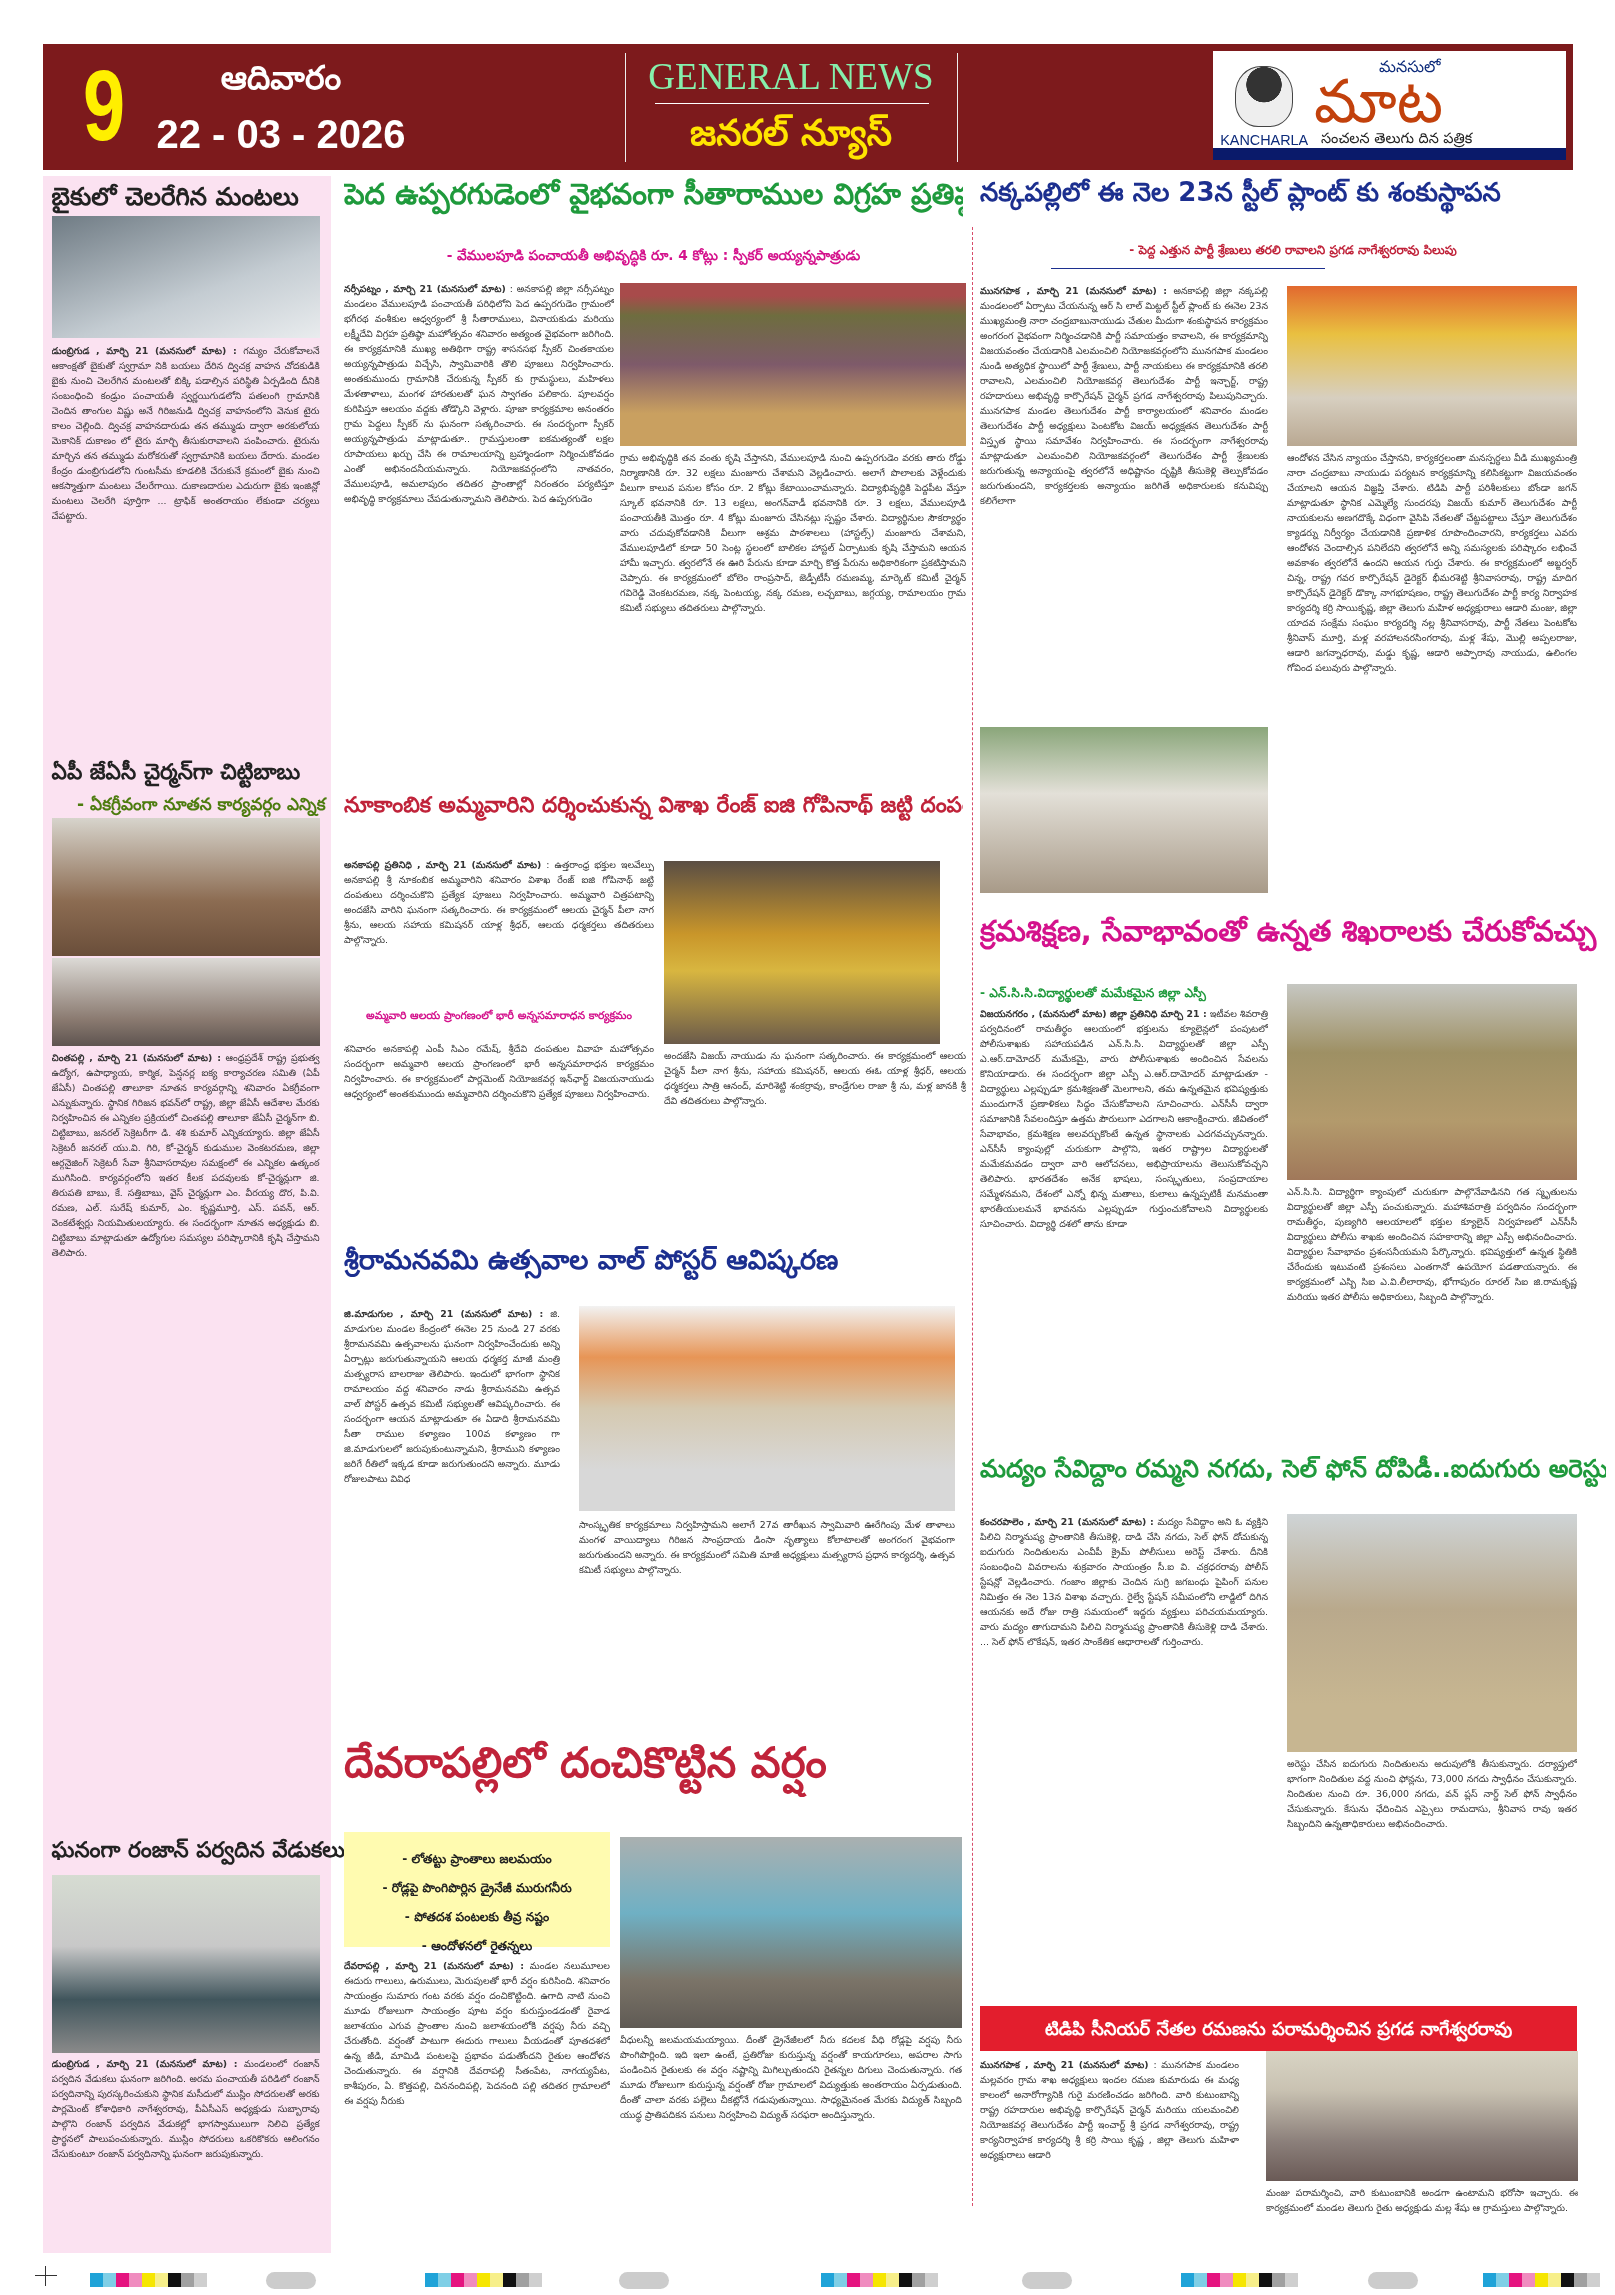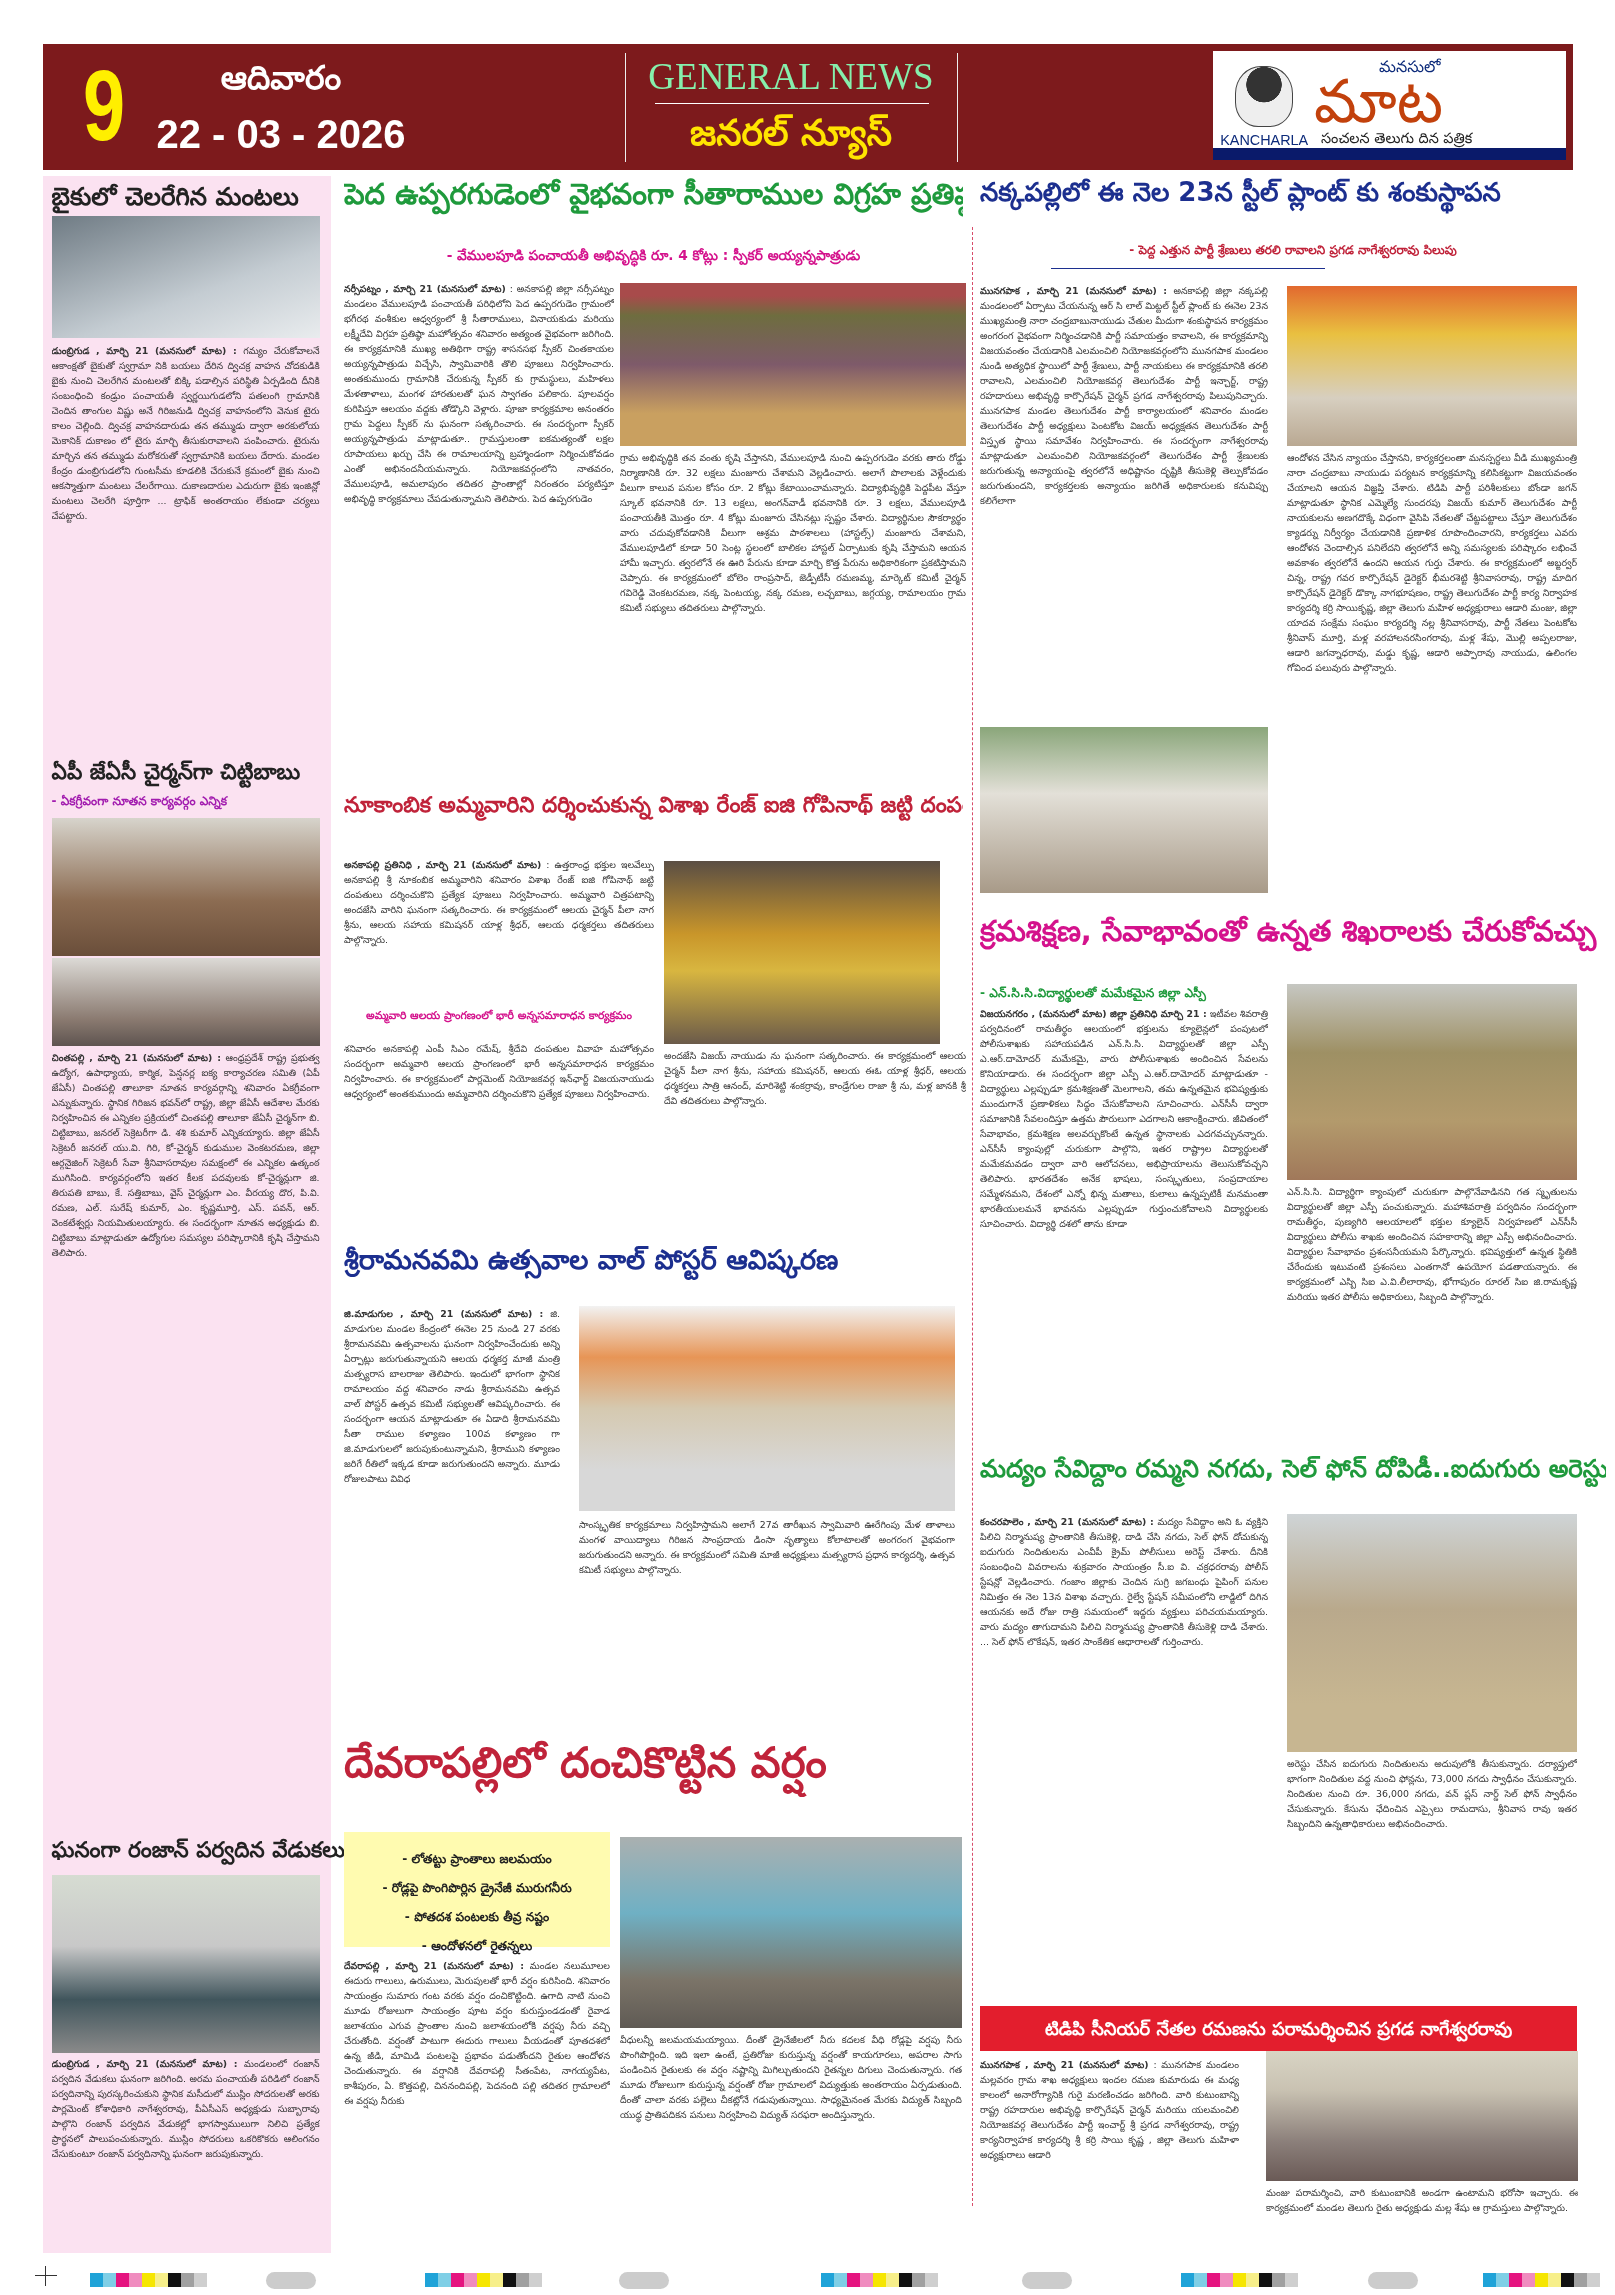--- a/index.html
+++ b/index.html
@@ -64,21 +64,21 @@
 <div id="leftcol" class="abs">
 
   <div class="lhead" style="top:5.8px;font-size:24.5px;white-space:nowrap">బైకులో చెలరేగిన మంటలు</div>
   <div class="photo" style="left:8.6px;top:40px;width:268px;height:122px;background:linear-gradient(160deg,#6f7b84,#c4ccd2 60%,#e9ecee)"></div>
   <div class="body-text" style="left:8.6px;top:167px;width:268px;height:374px">
     <span class="byline">డుంబ్రిగుడ , మార్చి 21 (మనసులో మాట) :</span>
     <span>గమ్యం చేరుకోవాలనే ఆకాంక్షతో బైకుతో స్వగ్రామా నికి బయలు దేరిన ద్విచక్ర వాహన చోదకుడికి బైకు నుంచి చెలరేగిన మంటలతో బిక్కి పడాల్సిన పరిస్థితి ఏర్పడింది దీనికి సంబంధించి కండ్రుం పంచాయతీ స్వర్ణయిగుడలోని పతలంగి గ్రామానికి చెందిన తాంగుల విష్ణు అనే గిరిజనుడి ద్విచక్ర వాహనంలోని వెనుక టైరు కాలం చెల్లింది. ద్విచక్ర వాహనదారుడు తన తమ్ముడు ద్వారా అరకులోయ మెకానిక్ దుకాణం లో టైరు మార్చి తీసుకురావాలని పంపించారు. టైరును మార్చిన తన తమ్ముడు మరోకరుతో స్వగ్రామానికి బయలు దేరారు. మండల కేంద్రం డుంబ్రిగుడలోని గుంటసీమ కూడలికి చేరుకునే క్రమంలో బైకు నుంచి ఆకస్మాత్తుగా మంటలు చేలరేగాయి. దుకాణదారుల ఎదురుగా బైకు ఇంజిన్లో మంటలు చెలరేగి పూర్తిగా ... ట్రాఫిక్ అంతరాయం లేకుండా చర్యలు చేపట్టారు.</span>
   </div>
 
   <div class="lhead" style="top:583px;font-size:21.6px;white-space:nowrap">ఏపీ జేఏసీ చైర్మన్‌గా చిట్టిబాబు</div>
-  <div class="lhead" style="top:618px;font-size:12px;color:#a21caf;text-align:left">- ఏకగ్రీవంగా నూతన కార్యవర్గం ఎన్నిక</div>
+  <div class="lhead" style="top:618px;font-size:17px;color:#4d7c0f;text-align:right">- ఏకగ్రీవంగా నూతన కార్యవర్గం ఎన్నిక</div>
   <div class="photo" style="left:8.6px;top:642px;width:268px;height:138px;background:linear-gradient(180deg,#d7d4cc,#8c6c52 60%,#6a4e3a)"></div>
   <div class="photo" style="left:8.6px;top:782px;width:268px;height:88px;background:linear-gradient(180deg,#dcdad6,#8a7a70 70%,#5e5450)"></div>
   <div class="body-text" style="left:8.6px;top:874px;width:268px;height:774px">
     <span class="byline">చింతపల్లి , మార్చి 21 (మనసులో మాట) :</span>
     <span>ఆంధ్రప్రదేశ్ రాష్ట్ర ప్రభుత్వ ఉద్యోగ, ఉపాధ్యాయ, కార్మిక, పెన్షనర్ల ఐక్య కార్యాచరణ సమితి (ఏపీ జేఏసీ) చింతపల్లి తాలూకా నూతన కార్యవర్గాన్ని శనివారం ఏకగ్రీవంగా ఎన్నుకున్నారు. స్థానిక గిరిజన భవన్‌లో రాష్ట్ర, జిల్లా జేఏసీ ఆదేశాల మేరకు నిర్వహించిన ఈ ఎన్నికల ప్రక్రియలో చింతపల్లి తాలూకా జేఏసీ చైర్మన్‌గా బి. చిట్టిబాబు, జనరల్ సెక్రెటరీగా డి. శశి కుమార్ ఎన్నికయ్యారు. జిల్లా జేఏసీ సెక్రెటరీ జనరల్ యు.వి. గిరి, కో-చైర్మన్ కుడుముల వెంకటరమణ, జిల్లా ఆర్గనైజింగ్ సెక్రెటరీ సేవా శ్రీనివాసరావుల సమక్షంలో ఈ ఎన్నికల ఉత్కంఠ ముగిసింది. కార్యవర్గంలోని ఇతర కీలక పదవులకు కో-చైర్మన్లుగా జి. తిరుపతి బాబు, కే. సత్తిబాబు, వైస్ చైర్మన్లుగా ఎం. వీరయ్య దొర, పి.వి. రమణ, ఎల్. సురేష్ కుమార్, ఎం. కృష్ణమూర్తి, ఎస్. పవన్, ఆర్. వెంకటేశ్వర్లు నియమితులయ్యారు. ఈ సందర్భంగా నూతన అధ్యక్షుడు బి. చిట్టిబాబు మాట్లాడుతూ ఉద్యోగుల సమస్యల పరిష్కారానికి కృషి చేస్తామని తెలిపారు.</span>
   </div>
 
   <div class="lhead" style="top:1661px;font-size:21.6px;white-space:nowrap">ఘనంగా రంజాన్ పర్వదిన వేడుకలు</div>
   <div class="photo" style="left:8.6px;top:1699px;width:268px;height:178px;background:linear-gradient(180deg,#d6dcd2,#c8c8c8 40%,#40555c 70%,#8a8a8a)"></div>
   <div class="body-text" style="left:8.6px;top:1880px;width:268px;height:180px">

